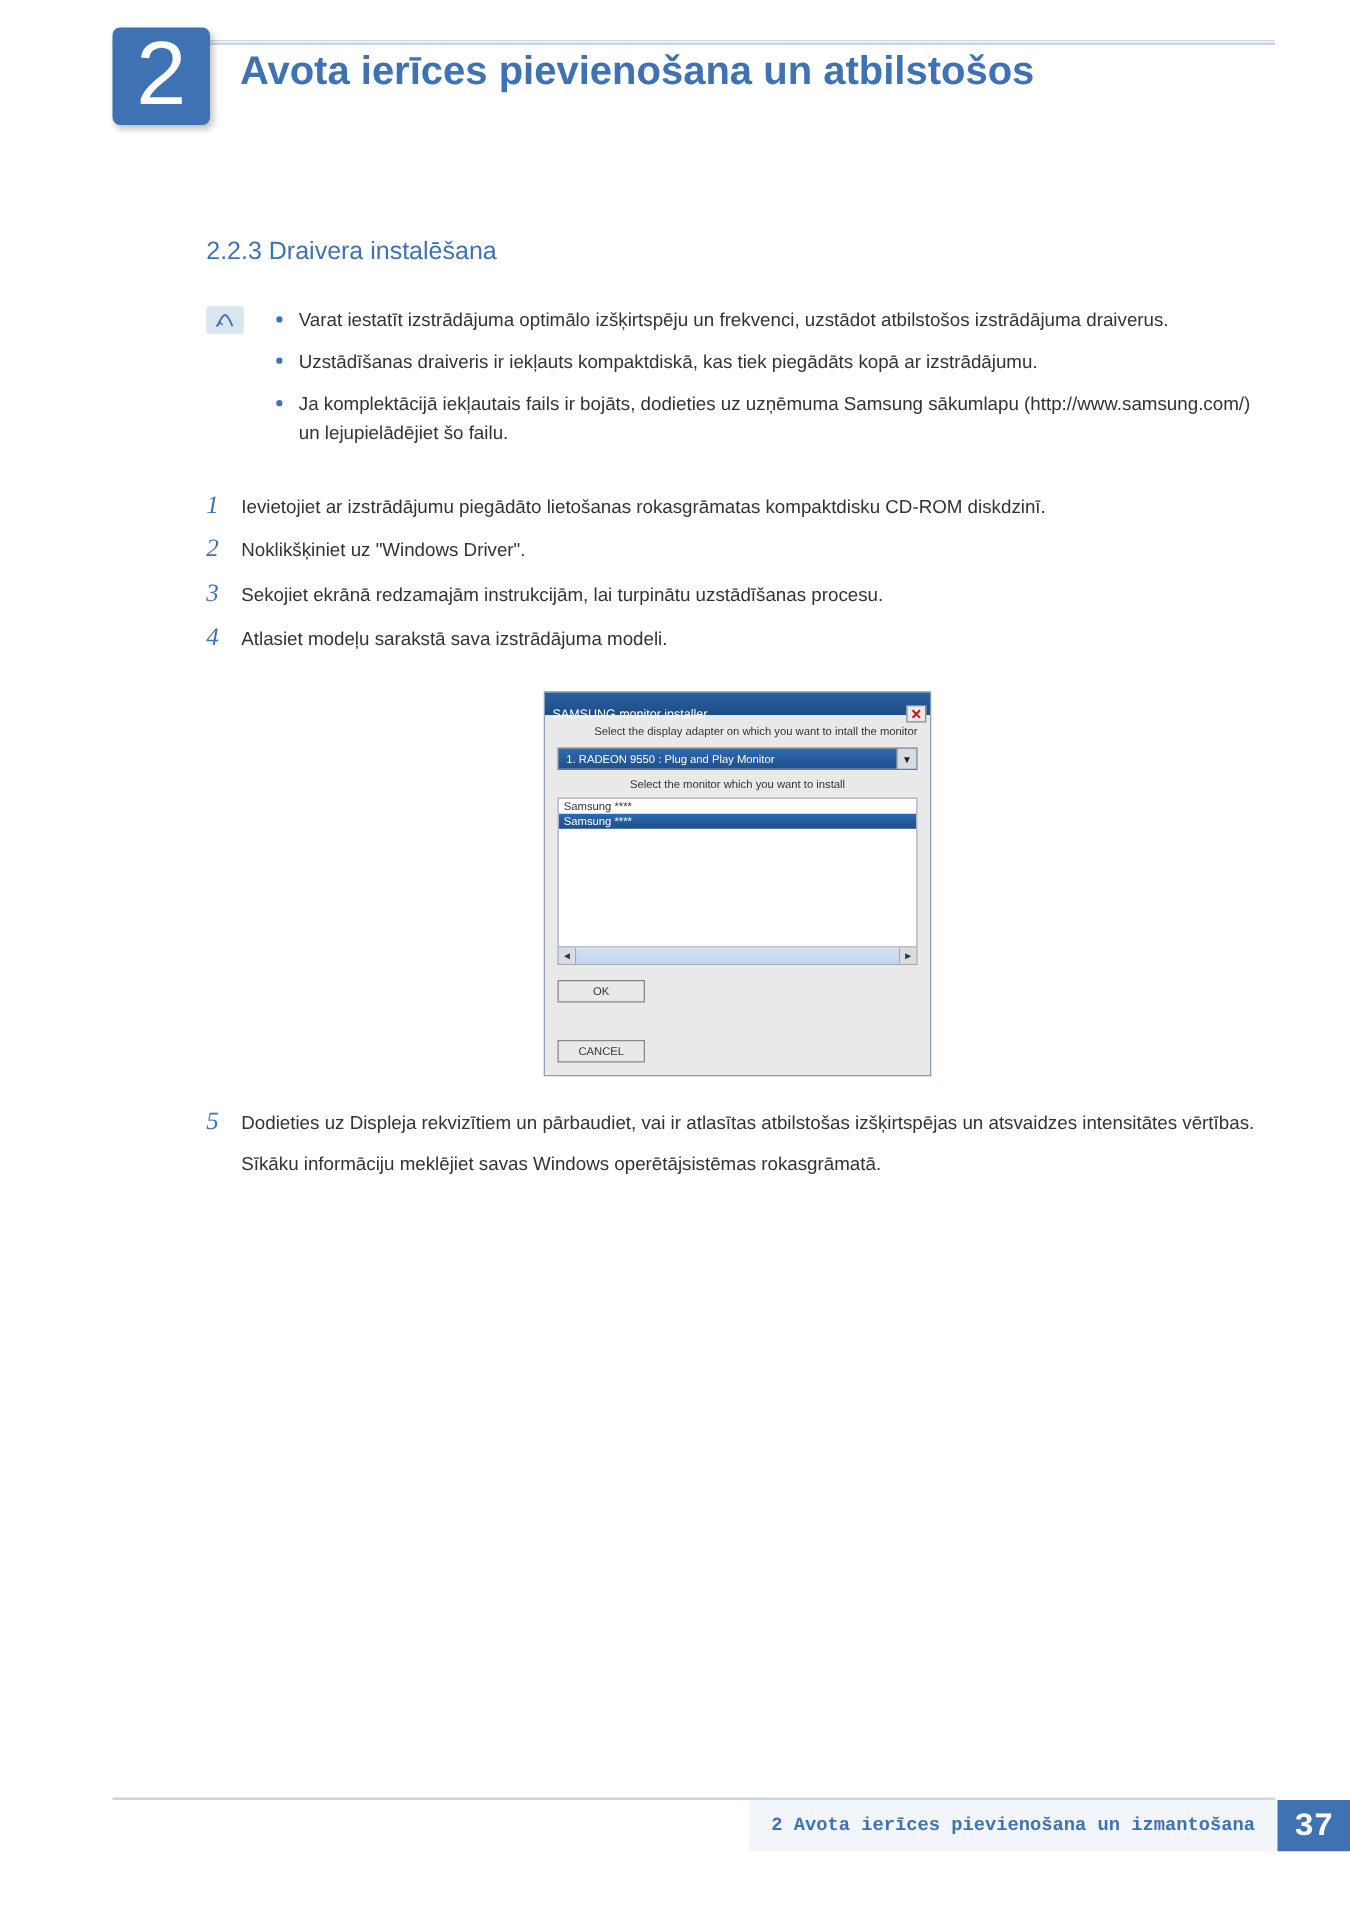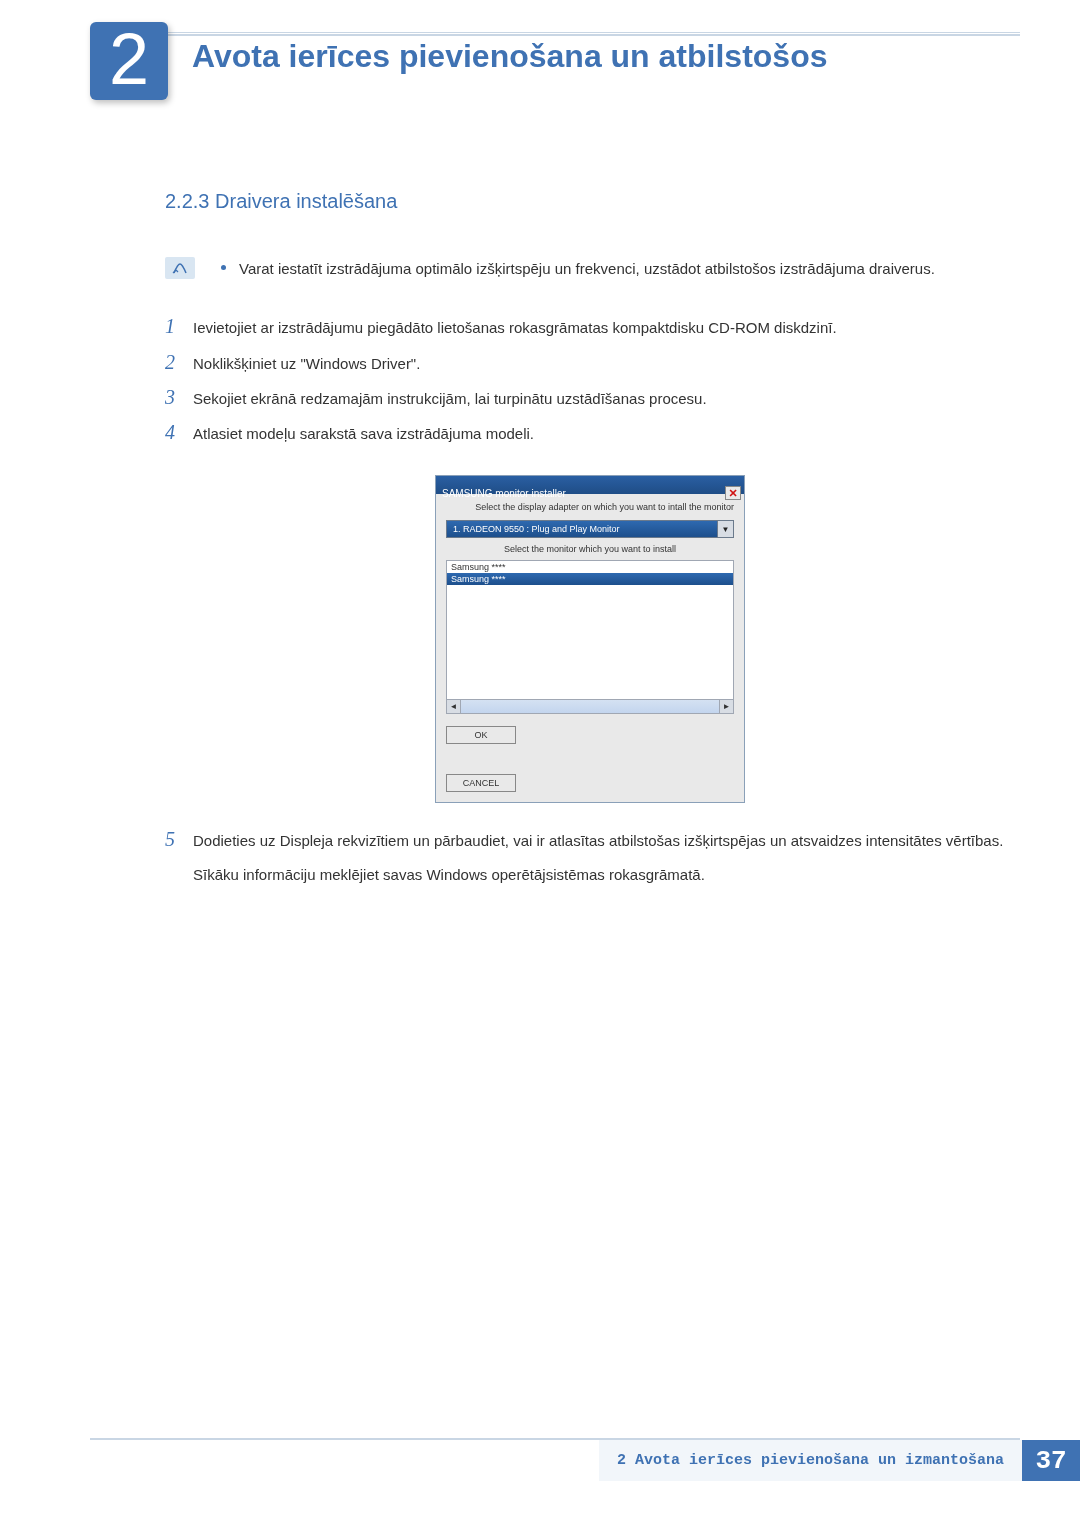--- a/index.html
+++ b/index.html
@@ -52,21 +52,21 @@
   .content {
     position: absolute;
     top: 190px;
     left: 165px;
     right: 65px;
   }
   .subsection-title {
     color: #3f72b3;
     font-size: 20px;
     font-weight: 400;
-    margin-bottom: 44px;
+    margin-bottom: 32px;
   }
   .note-block {
     display: flex;
     margin-bottom: 24px;
   }
   .note-icon {
     width: 30px;
     height: 22px;
     background: #d9e6f2;
     border-radius: 2px;
@@ -179,21 +179,21 @@
     display: flex;
     align-items: center;
     justify-content: center;
     color: #222;
     font-size: 8px;
   }
   .installer-msg2 { text-align: center; margin: 6px 0; font-size: 9px; }
   .installer-list {
     border: 1px solid #a0a7b3;
     background: #fff;
-    height: 140px;
+    height: 120px;
     font-size: 9px;
     position: relative;
     overflow: hidden;
   }
   .installer-list .row {
     padding: 1px 4px;
     border-bottom: 0;
   }
   .installer-list .row.sel {
     background: linear-gradient(#2e69b0, #1d4f8c);
@@ -294,20 +294,22 @@
 
   <div class="note-block">
     <div class="note-icon">
       <svg width="18" height="18" viewBox="0 0 18 18">
         <path d="M3 14 C 8 2, 10 2, 15 14" stroke="#3f72b3" stroke-width="1.5" fill="none"></path>
         <path d="M2 14 L5 11 M5 11 L7 13" stroke="#3f72b3" stroke-width="1.2" fill="none"></path>
       </svg>
     </div>
     <ul class="bullet-list">
       <li>Varat iestatīt izstrādājuma optimālo izšķirtspēju un frekvenci, uzstādot atbilstošos izstrādājuma draiverus.</li>
+      <li>Uzstādīšanas draiveris ir iekļauts kompaktdiskā, kas tiek piegādāts kopā ar izstrādājumu.</li>
+      <li>Ja komplektācijā iekļautais fails ir bojāts, dodieties uz uzņēmuma Samsung sākumlapu (http://www.samsung.com/) un lejupielādējiet šo failu.</li>
     </ul>
   </div>
 
   <div class="steps">
     <div class="step">
       <div class="step-num">1</div>
       <div class="step-text">Ievietojiet ar izstrādājumu piegādāto lietošanas rokasgrāmatas kompaktdisku CD-ROM diskdzinī.</div>
     </div>
     <div class="step">
       <div class="step-num">2</div>

